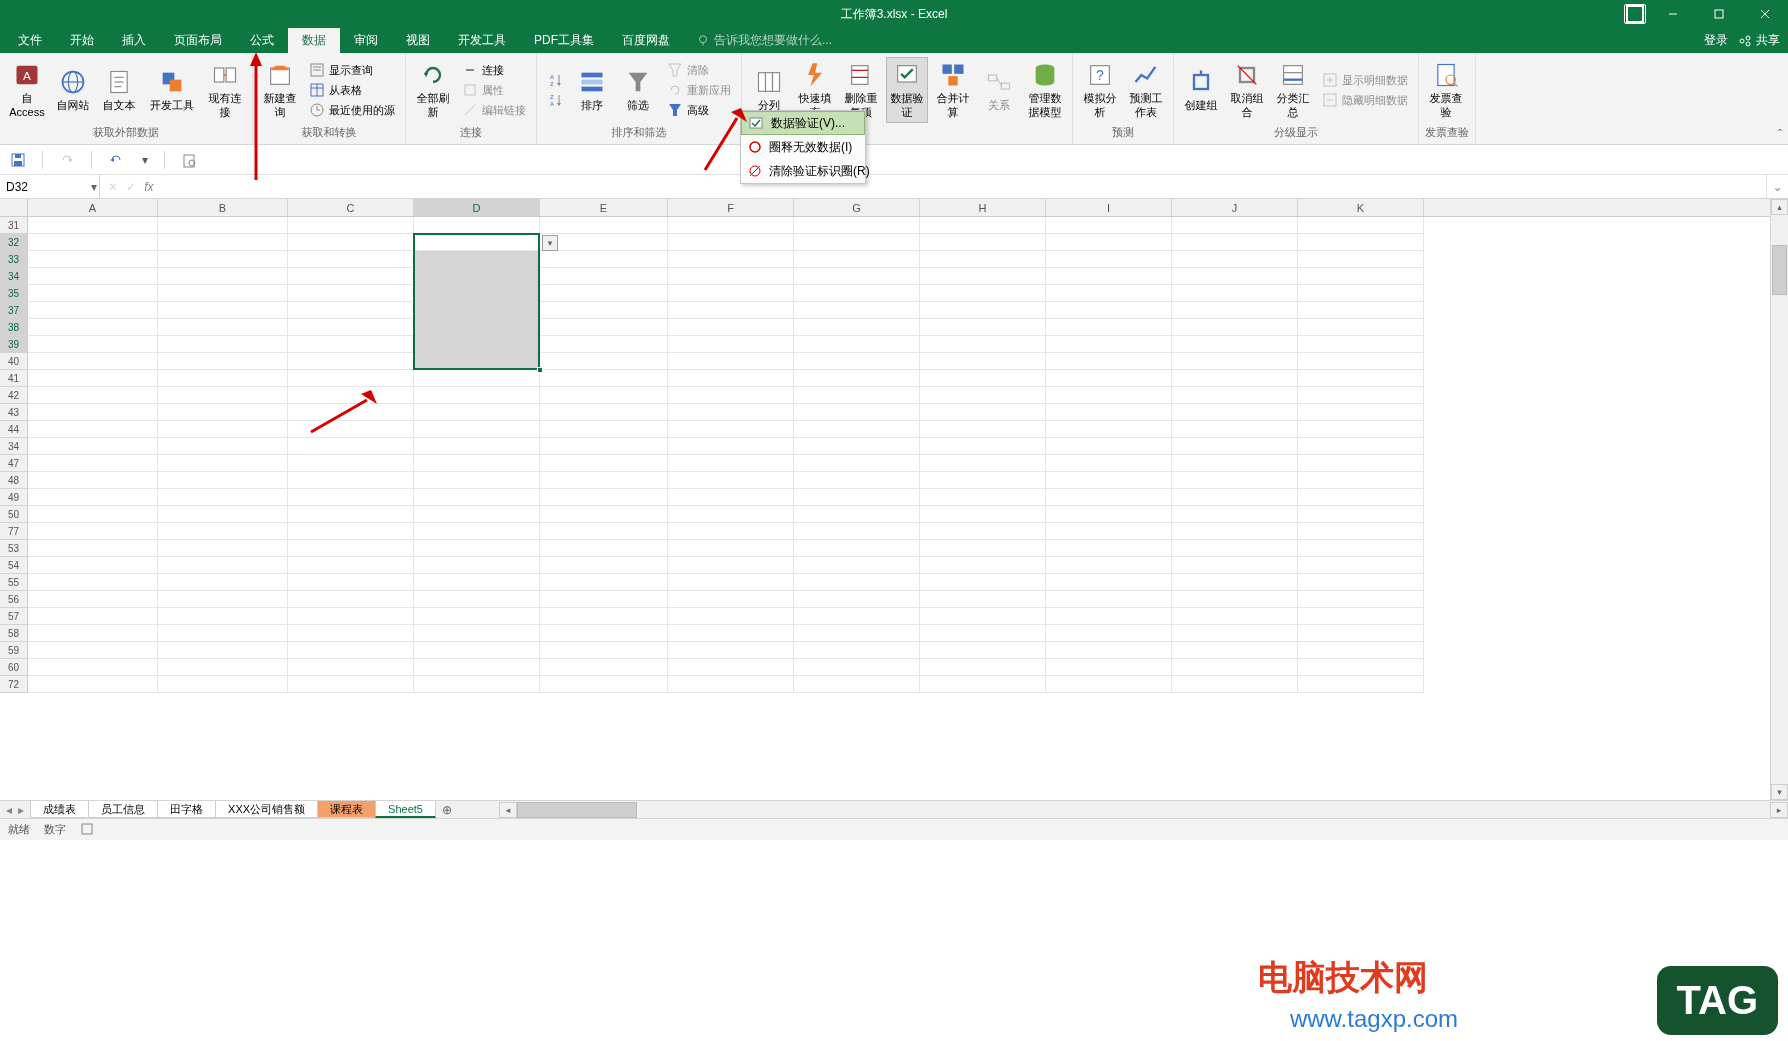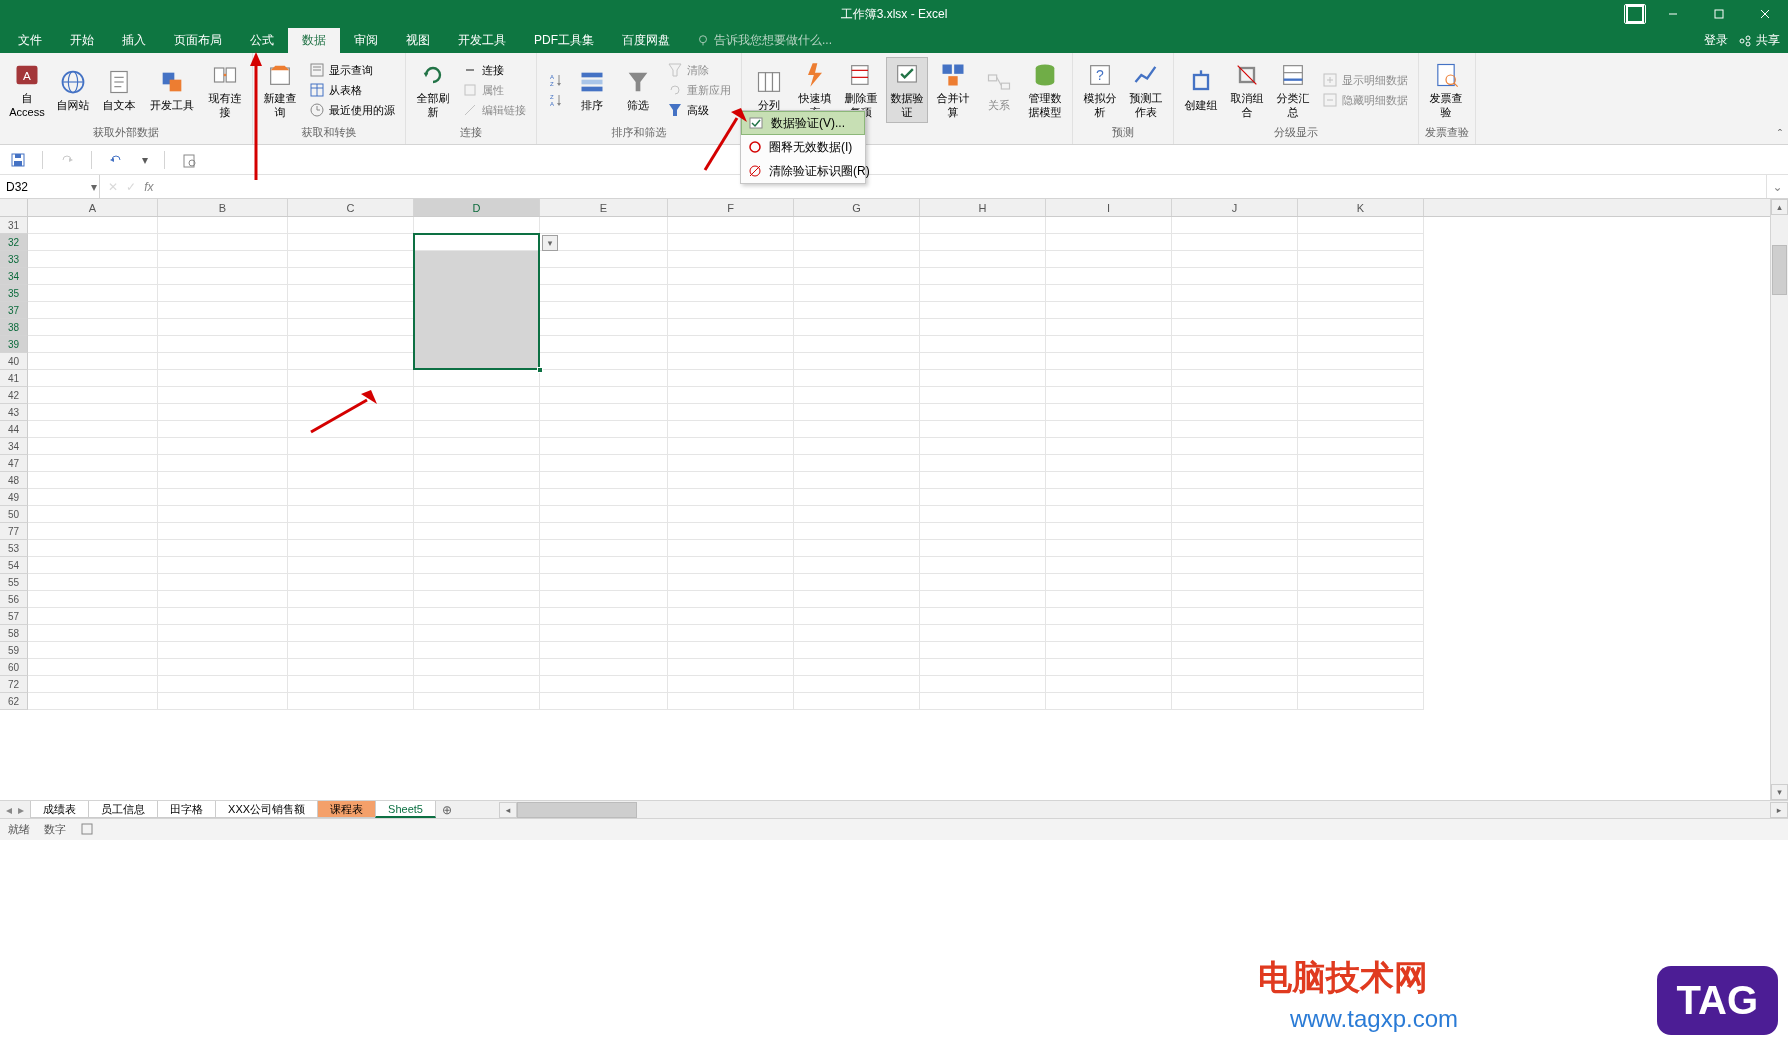--- a/index.html
+++ b/index.html
@@ -93,21 +93,21 @@
 .vscroll-btn { height: 16px; border: 1px solid #cecece; display: flex; align-items: center; justify-content: center; font-size: 9px; color: #666; }
 .vscroll-track { flex: 1; position: relative; }
 .vscroll-thumb { position: absolute; left: 1px; right: 1px; background: #cecece; border: 1px solid #bbb; }
 
 
 .statusbar { height: 22px; background: #f3f3f3; border-top: 1px solid #d4d4d4; display: flex; align-items: center; padding: 0 8px; font-size: 11px; color: #555; gap: 14px; }
 
 
 .watermark1 { position: absolute; right: 360px; bottom: 40px; font-size: 34px; color: #e03a1f; font-weight: bold; z-index: 300; font-family: "SimHei","Microsoft YaHei"; }
 .watermark2 { position: absolute; right: 330px; bottom: 8px; font-size: 24px; color: #2a7bd6; z-index: 300; }
-.tag-badge { position: absolute; right: 10px; bottom: 6px; background: #4c1d95; color: #fff; font-size: 40px; font-weight: bold; padding: 12px 20px; border-radius: 14px; z-index: 300; font-family: Arial; }
+.tag-badge { position: absolute; right: 10px; bottom: 6px; background: #14532d; color: #fff; font-size: 40px; font-weight: bold; padding: 12px 20px; border-radius: 14px; z-index: 300; font-family: Arial; }
 
 
 .red-arrow line { stroke: #d40000; stroke-width: 3; }
 .red-arrow polygon { fill: #d40000; }
 </style>
 </head>
 <body>
 
 <div class="titlebar">
   <div class="titlebar-left">
@@ -964,34 +964,20 @@
         <div class="cell" style="width: 126px;"></div>
         <div class="cell" style="width: 126px;"></div>
         <div class="cell" style="width: 128px;"></div>
         <div class="cell" style="width: 126px;"></div>
         <div class="cell" style="width: 126px;"></div>
         <div class="cell" style="width: 126px;"></div>
         <div class="cell" style="width: 126px;"></div>
         <div class="cell" style="width: 126px;"></div>
         <div class="cell" style="width: 126px;"></div>
       </div>
-      <div class="g-row">
-        <div class="row-h">62</div>
-        <div class="cell" style="width: 130px;"></div>
-        <div class="cell" style="width: 130px;"></div>
-        <div class="cell" style="width: 126px;"></div>
-        <div class="cell" style="width: 126px;"></div>
-        <div class="cell" style="width: 128px;"></div>
-        <div class="cell" style="width: 126px;"></div>
-        <div class="cell" style="width: 126px;"></div>
-        <div class="cell" style="width: 126px;"></div>
-        <div class="cell" style="width: 126px;"></div>
-        <div class="cell" style="width: 126px;"></div>
-        <div class="cell" style="width: 126px;"></div>
-      </div>
     </div>
 
   <div class="sel-fill" id="selfill" style="left: 414px; top: 52px; width: 126px; height: 119px;"></div>
   <div class="selection-box" id="selbox" style="left: 413px; top: 34px; width: 127px; height: 137px;"></div>
   <div class="sel-handle" id="selhandle" style="left: 537px; top: 168px;"></div>
   <div class="dv-dropdown" id="dvdd" style="left: 542px; top: 36px;">▾</div>
 
   <div class="vscroll">
     <div class="vscroll-btn">▴</div>
     <div class="vscroll-track">

